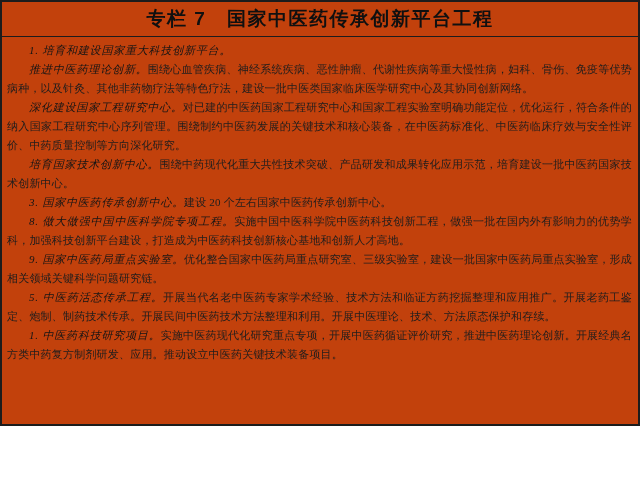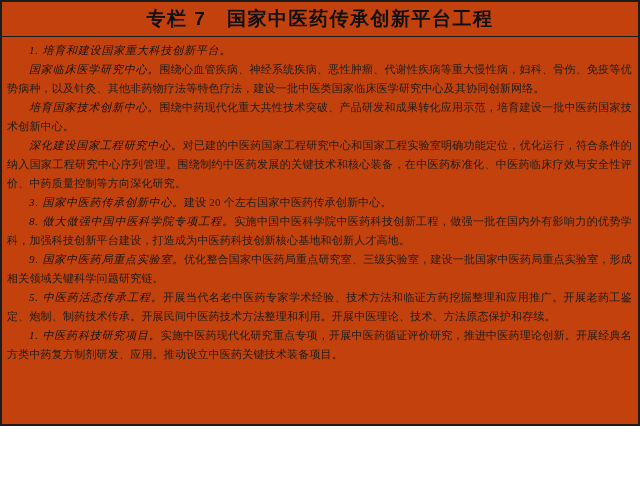--- a/index.html
+++ b/index.html
@@ -55,25 +55,25 @@
 <body>
 
 <div class="panel">
   <div class="title-bar">
     <span class="title">专栏 7　国家中医药传承创新平台工程</span>
   </div>
   <div class="panel-body" id="paragraph-container">
   <p class="para"><span class="lead">1. 培育和建设国家重大科技创新平台。</span><span class="ptext"></span></p>
 
 
-  <p class="para"><span class="lead">国家临床医学研究中心。</span><span class="ptext">围绕心血管疾病、神经系统疾病、恶性肿瘤、代谢性疾病等重大慢性病，妇科、骨伤、免疫等优势病种，以及针灸、其他非药物疗法等特色疗法，建设一批中医类国家临床医学研究中心及其协同创新网络。</span></p>
+  <p class="para"><span class="lead">推进中医药理论创新。</span><span class="ptext">围绕心血管疾病、神经系统疾病、恶性肿瘤、代谢性疾病等重大慢性病，妇科、骨伤、免疫等优势病种，以及针灸、其他非药物疗法等特色疗法，建设一批中医类国家临床医学研究中心及其协同创新网络。</span></p>
+
+  <p class="para"><span class="lead">深化建设国家工程研究中心。</span><span class="ptext">对已建的中医药国家工程研究中心和国家工程实验室明确功能定位，优化运行，符合条件的纳入国家工程研究中心序列管理。围绕制约中医药发展的关键技术和核心装备，在中医药标准化、中医药临床疗效与安全性评价、中药质量控制等方向深化研究。</span></p>
 
   <p class="para"><span class="lead">培育国家技术创新中心。</span><span class="ptext">围绕中药现代化重大共性技术突破、产品研发和成果转化应用示范，培育建设一批中医药国家技术创新中心。</span></p>
-
-  <p class="para"><span class="lead">深化建设国家工程研究中心。</span><span class="ptext">对已建的中医药国家工程研究中心和国家工程实验室明确功能定位，优化运行，符合条件的纳入国家工程研究中心序列管理。围绕制约中医药发展的关键技术和核心装备，在中医药标准化、中医药临床疗效与安全性评价、中药质量控制等方向深化研究。</span></p>
 
   <p class="para"><span class="lead">3. 国家中医药传承创新中心。</span><span class="ptext">建设 20 个左右国家中医药传承创新中心。</span></p>
 
   <p class="para"><span class="lead">8. 做大做强中国中医科学院专项工程。</span><span class="ptext">实施中国中医科学院中医药科技创新工程，做强一批在国内外有影响力的优势学科，加强科技创新平台建设，打造成为中医药科技创新核心基地和创新人才高地。</span></p>
 
   <p class="para"><span class="lead">9. 国家中医药局重点实验室。</span><span class="ptext">优化整合国家中医药局重点研究室、三级实验室，建设一批国家中医药局重点实验室，形成相关领域关键科学问题研究链。</span></p>
 
   <p class="para"><span class="lead">5. 中医药活态传承工程。</span><span class="ptext">开展当代名老中医药专家学术经验、技术方法和临证方药挖掘整理和应用推广。开展老药工鉴定、炮制、制药技术传承。开展民间中医药技术方法整理和利用。开展中医理论、技术、方法原态保护和存续。</span></p>
 
   <p class="para"><span class="lead">1. 中医药科技研究项目。</span><span class="ptext">实施中医药现代化研究重点专项，开展中医药循证评价研究，推进中医药理论创新。开展经典名方类中药复方制剂研发、应用。推动设立中医药关键技术装备项目。</span></p>

